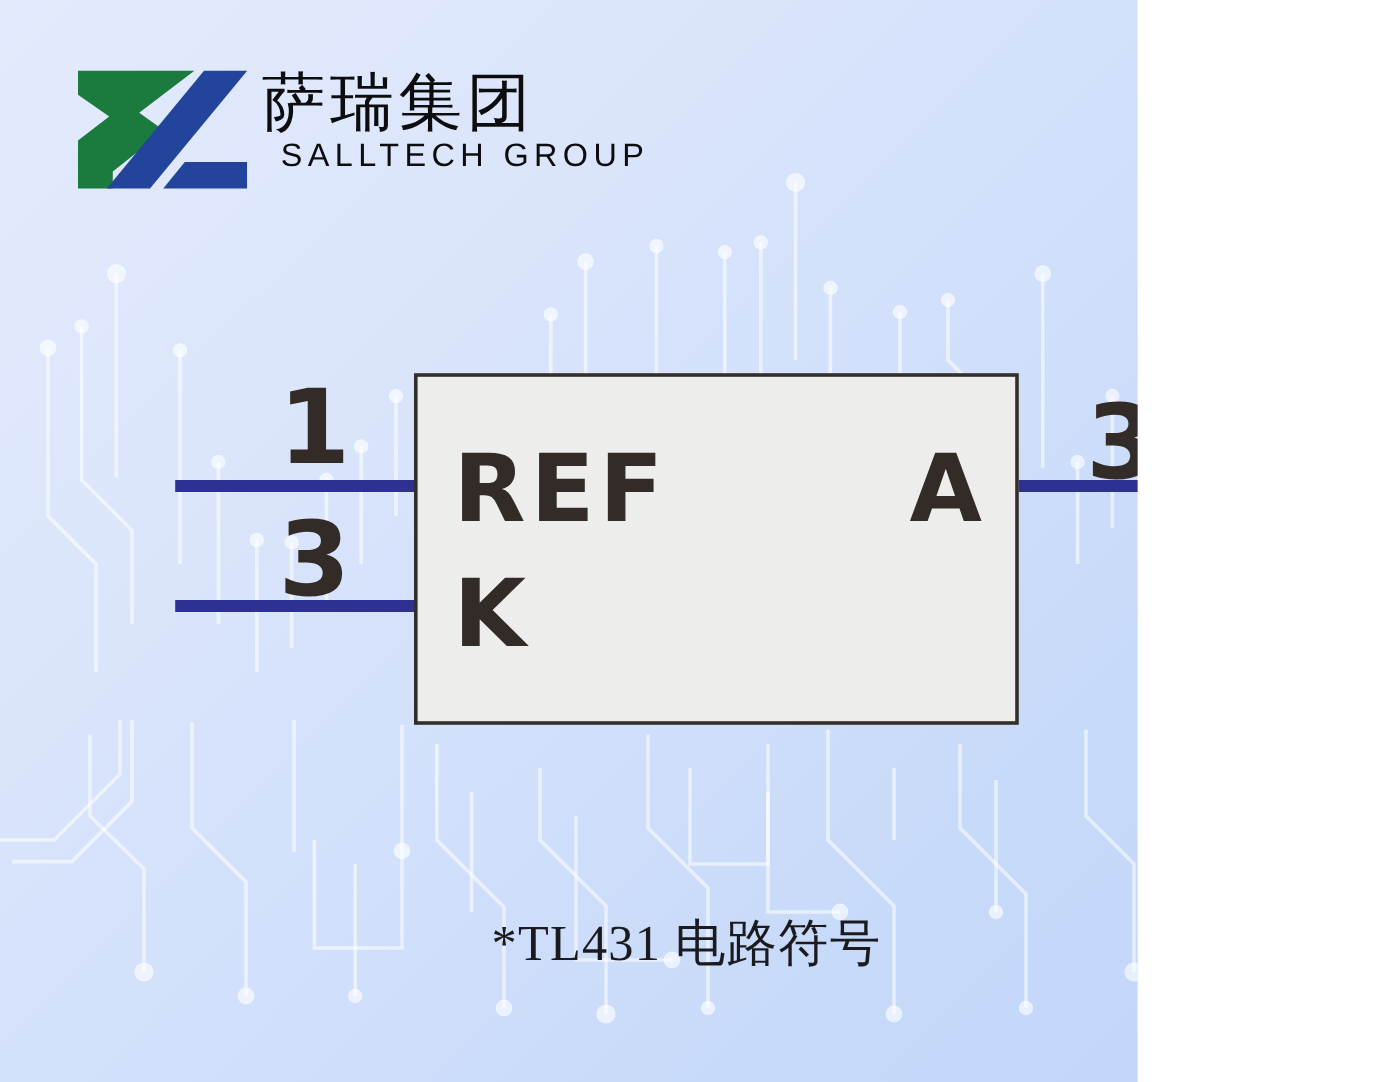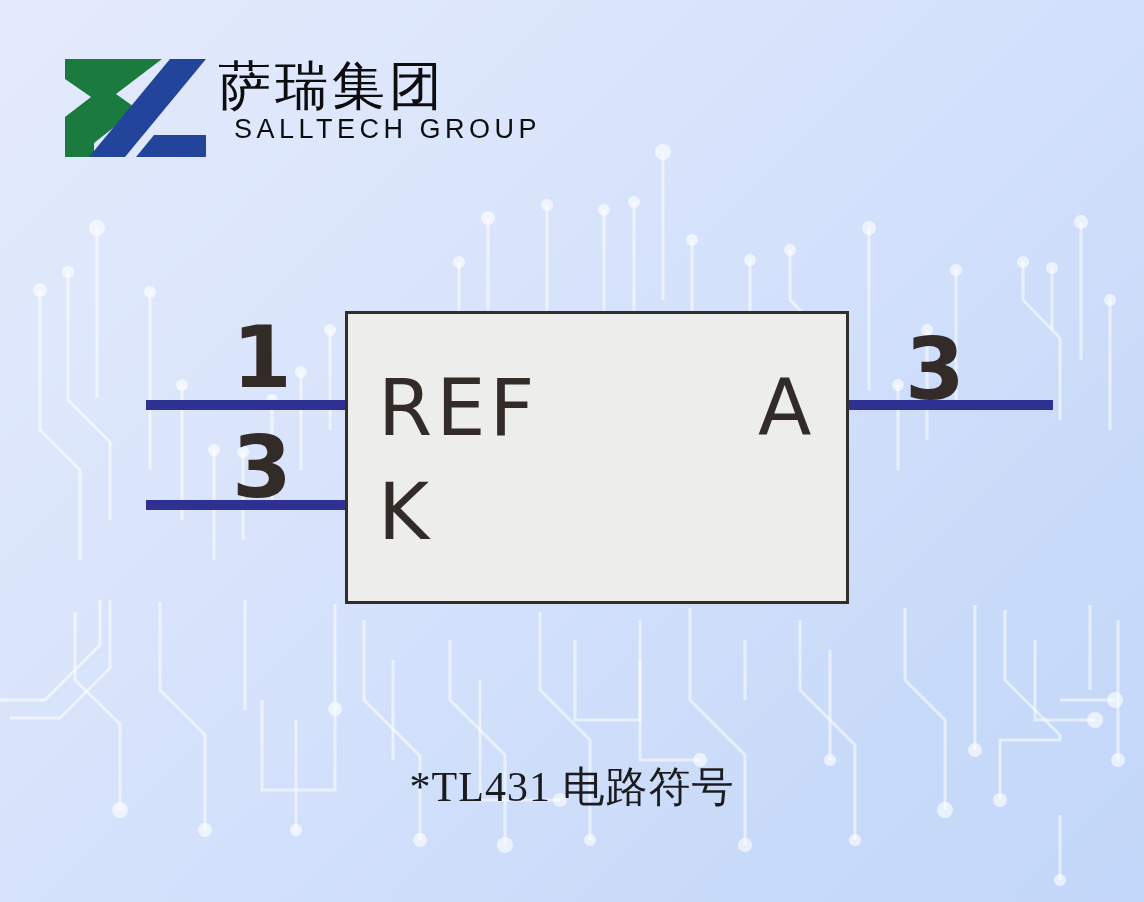--- a/index.html
+++ b/index.html
@@ -8,21 +8,21 @@
   }
   body {
     width: 1144px;
     height: 902px;
     overflow: hidden;
     font-family: "Liberation Sans", sans-serif;
   }
 
   #page {
     position: relative;
-    width: 1144px;
+    width: 948px;
     height: 902px;
     background: linear-gradient(135deg, #e3eafc 0%, #dce6fb 28%, #d2e0fb 55%, #c8daf9 80%, #c3d7fa 100%);
     overflow: hidden;
   }
 
   
   #circuit-bg {
     position: absolute;
     left: 0; top: 0;
     width: 1144px;
@@ -105,21 +105,21 @@
     line-height: 86px;
     color: #332b28;
   }
   #pin-num-1 { left: 232px; top: 314px; }
   #pin-num-3-left { left: 232px; top: 424px; }
   #pin-num-3-right { left: 905px; top: 326px; }
 
   .port-name {
     position: absolute;
     font-family: "DejaVu Sans", "Liberation Sans", sans-serif;
-    font-weight: normal;
+    font-weight: bold;
     font-size: 78px;
     line-height: 78px;
     letter-spacing: 4px;
     color: #332b28;
   }
   #port-ref { left: 378px; top: 369px; }
   #port-k   { left: 378px; top: 473px; }
   #port-a   { left: 758px; top: 369px; }
 
   

